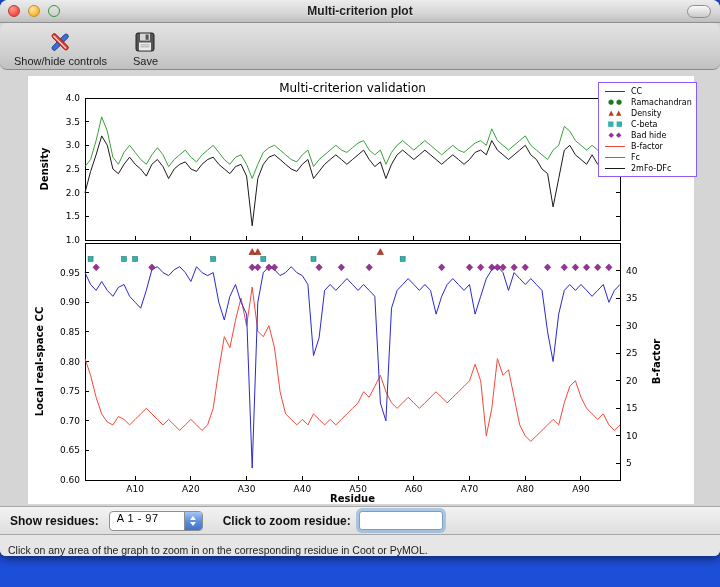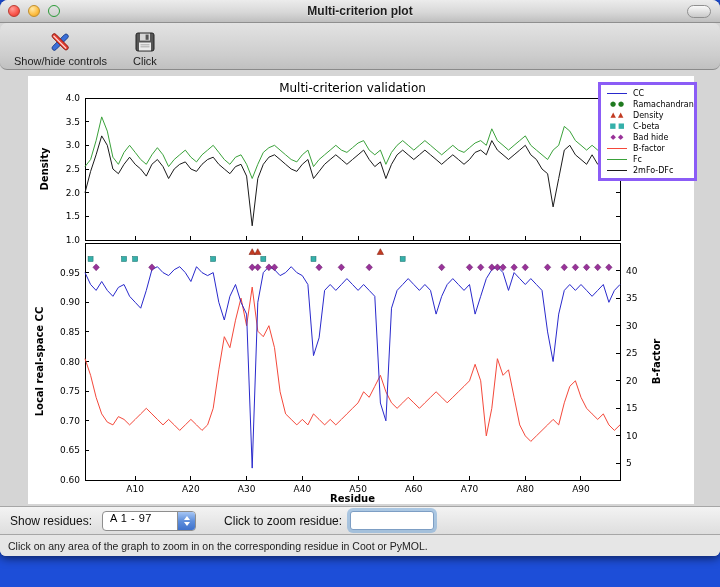--- a/index.html
+++ b/index.html
@@ -24,46 +24,46 @@
   .toolbar{position:absolute;left:0;top:23px;width:100%;height:47px;
            background:linear-gradient(#e3e3e3,#cdcdcd 70%,#c0c0c0);
            border-bottom:1px solid #8a8a8a;display:flex;align-items:flex-end;padding-left:8px;box-sizing:border-box;border-radius:7px;}
   .tool-btn{display:flex;flex-direction:column;align-items:center;padding:3px 6px 2px 6px;cursor:default;}
   .tool-icon{width:24px;height:24px;display:block;}
   .tool-label{font-size:11px;color:#1c1c1c;margin-top:1px;white-space:nowrap;}
   
   .content{position:absolute;left:0;top:70px;width:100%;height:436px;background:#d5d5d5;}
   .canvas{position:absolute;left:28px;top:6px;width:666px;height:428px;background:#ffffff;}
   .canvas svg{position:absolute;left:0;top:0;}
-  .legend{position:absolute;left:570px;top:6px;width:99px;background:#fff;border:3px solid #8b5cf6;
+  .legend{position:absolute;left:570px;top:6px;width:99px;background:#fff;border:1px solid #8b5cf6;
           padding:3px 4px 2px 4px;box-sizing:border-box;font-family:"DejaVu Sans",sans-serif;font-size:8px;color:#000;z-index:2;}
   .lg-row{display:flex;align-items:center;height:11px;gap:4px;}
   .lg-mark{width:24px;display:flex;align-items:center;justify-content:center;gap:2px;flex:none;}
   .lg-line{display:inline-block;width:20px;height:0;border-top:1.4px solid #000;}
   .lg-glyph{font-size:7px;line-height:7px;}
   
   .controls{position:absolute;left:0;top:506px;width:100%;height:28px;
             background:linear-gradient(#f3f3f3,#dedede);border-top:1px solid #a6a6a6;
             display:flex;align-items:center;box-sizing:border-box;padding-left:10px;}
-  .ctl-label{font-size:12px;font-weight:normal;color:#111;}
+  .ctl-label{font-size:12px;font-weight:bold;color:#111;}
   .combo{position:relative;margin-left:10px;width:94px;height:20px;background:#fff;
          border:1px solid #8e8e8e;border-radius:4px;display:flex;box-sizing:border-box;}
   .combo-text{font-size:11px;padding-left:7px;color:#000;letter-spacing:.5px;}
   .combo-stepper{position:absolute;right:0;top:0;bottom:0;width:17px;border-radius:0 3px 3px 0;
                  background:linear-gradient(#a6c6f5,#5f8fdc 50%,#3f72cc);border-left:1px solid #8e8e8e;
                  display:flex;flex-direction:column;align-items:center;justify-content:center;gap:2px;}
   .combo-stepper .up{width:0;height:0;border-left:3.5px solid transparent;border-right:3.5px solid transparent;border-bottom:4px solid #fff;}
   .combo-stepper .dn{width:0;height:0;border-left:3.5px solid transparent;border-right:3.5px solid transparent;border-top:4px solid #fff;}
-  .zoomlbl{margin-left:28px;}
+  .zoomlbl{margin-left:20px;}
   .zoom-input{margin-left:8px;width:74px;height:15px;border:1px solid #7d9ec4;border-radius:3px;
               box-shadow:0 0 0 3px rgba(115,165,215,.55);font-size:11px;padding:1px 4px;outline:none;
               font-family:"Liberation Sans",sans-serif;}
   
   .statusbar{position:absolute;left:0;top:534px;width:100%;height:22px;background:#e6e6e6;
-             border-top:1px solid #a6a6a6;display:flex;align-items:center;padding-left:8px;box-sizing:border-box;}
+             border-top:1px solid #a6a6a6;display:flex;align-items:flex-end;padding-left:8px;box-sizing:border-box;}
   .statusbar span{font-size:10.5px;color:#222;}
 </style>
 </head>
 <body>
 
 <div class="stage">
   <div class="window">
 
     <div class="titlebar">
       <div class="lights">
@@ -86,21 +86,21 @@
       </div>
       <div class="tool-btn" style="margin-left:14px">
         <svg class="tool-icon" viewBox="0 0 24 24">
           <rect x="3" y="3" width="18" height="18" rx="2" fill="#555" stroke="#222" stroke-width="1"></rect>
           <rect x="7" y="3.6" width="10" height="7" fill="#d6d6d6"></rect>
           <rect x="12.6" y="4.6" width="3" height="5.2" fill="#555"></rect>
           <rect x="6" y="12.5" width="12" height="8" fill="#ececec"></rect>
           <line x1="7.5" y1="14.8" x2="16.5" y2="14.8" stroke="#999" stroke-width="0.8"></line>
           <line x1="7.5" y1="16.8" x2="16.5" y2="16.8" stroke="#999" stroke-width="0.8"></line>
         </svg>
-        <span class="tool-label">Click</span>
+        <span class="tool-label">Save</span>
       </div>
     </div>
 
     <div class="content">
       <div class="canvas" id="canvas">
         <svg id="chart" width="666" height="428">
             <rect x="57" y="22" width="535" height="142" fill="none" stroke="#000" shape-rendering="crispEdges"></rect>
             <rect x="57" y="167" width="535" height="237" fill="none" stroke="#000" shape-rendering="crispEdges"></rect>
             <text x="324.5" y="16" text-anchor="middle" font-family="&quot;DejaVu Sans&quot;,sans-serif" font-size="12px" fill="#000">Multi-criterion validation</text>
             <text x="20" y="93" text-anchor="middle" font-weight="bold" transform="rotate(-90 20 93)" font-family="&quot;DejaVu Sans&quot;,sans-serif" font-size="10px">Density</text>

